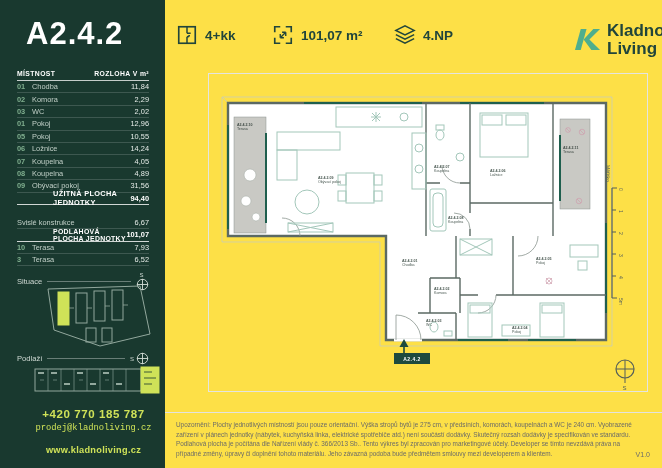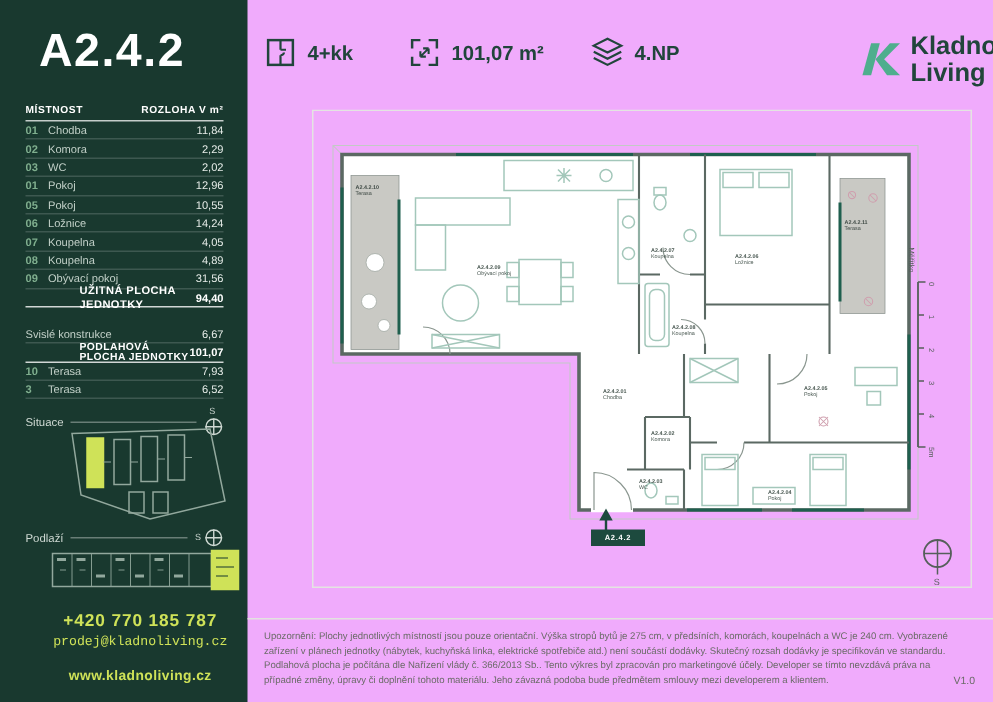--- a/index.html
+++ b/index.html
@@ -1,17 +1,17 @@
 <!DOCTYPE html>
 <html><head>
 <meta charset="utf-8">
 <style>
   html,body{margin:0;padding:0;background:#ffffff;}
   *{box-sizing:border-box;font-family:"Liberation Sans",sans-serif;}
-  #page{position:relative;width:662px;height:468px;background:#f0abfc;overflow:hidden;}
+  #page{position:relative;width:662px;height:468px;background:#fde047;overflow:hidden;}
 
   
   #sidebar{position:absolute;left:0;top:0;width:165px;height:468px;background:#19392f;color:#e8efe9;}
   .unit-title{position:absolute;left:26px;top:16px;font-size:31px;font-weight:700;color:#ffffff;letter-spacing:1px;}
   .rtable{position:absolute;left:17px;top:70px;width:132px;font-size:7.4px;}
   .thead{display:flex;justify-content:space-between;color:#ffffff;font-weight:700;font-size:6.8px;
          letter-spacing:.4px;padding-bottom:3px;border-bottom:1px solid rgba(255,255,255,.75);}
   .trow{display:flex;align-items:center;height:12.4px;border-bottom:1px solid rgba(255,255,255,.16);}
   .tnum{width:15px;color:#7fae8e;font-weight:700;}
   .tname{flex:1;color:#c2d0c8;}

